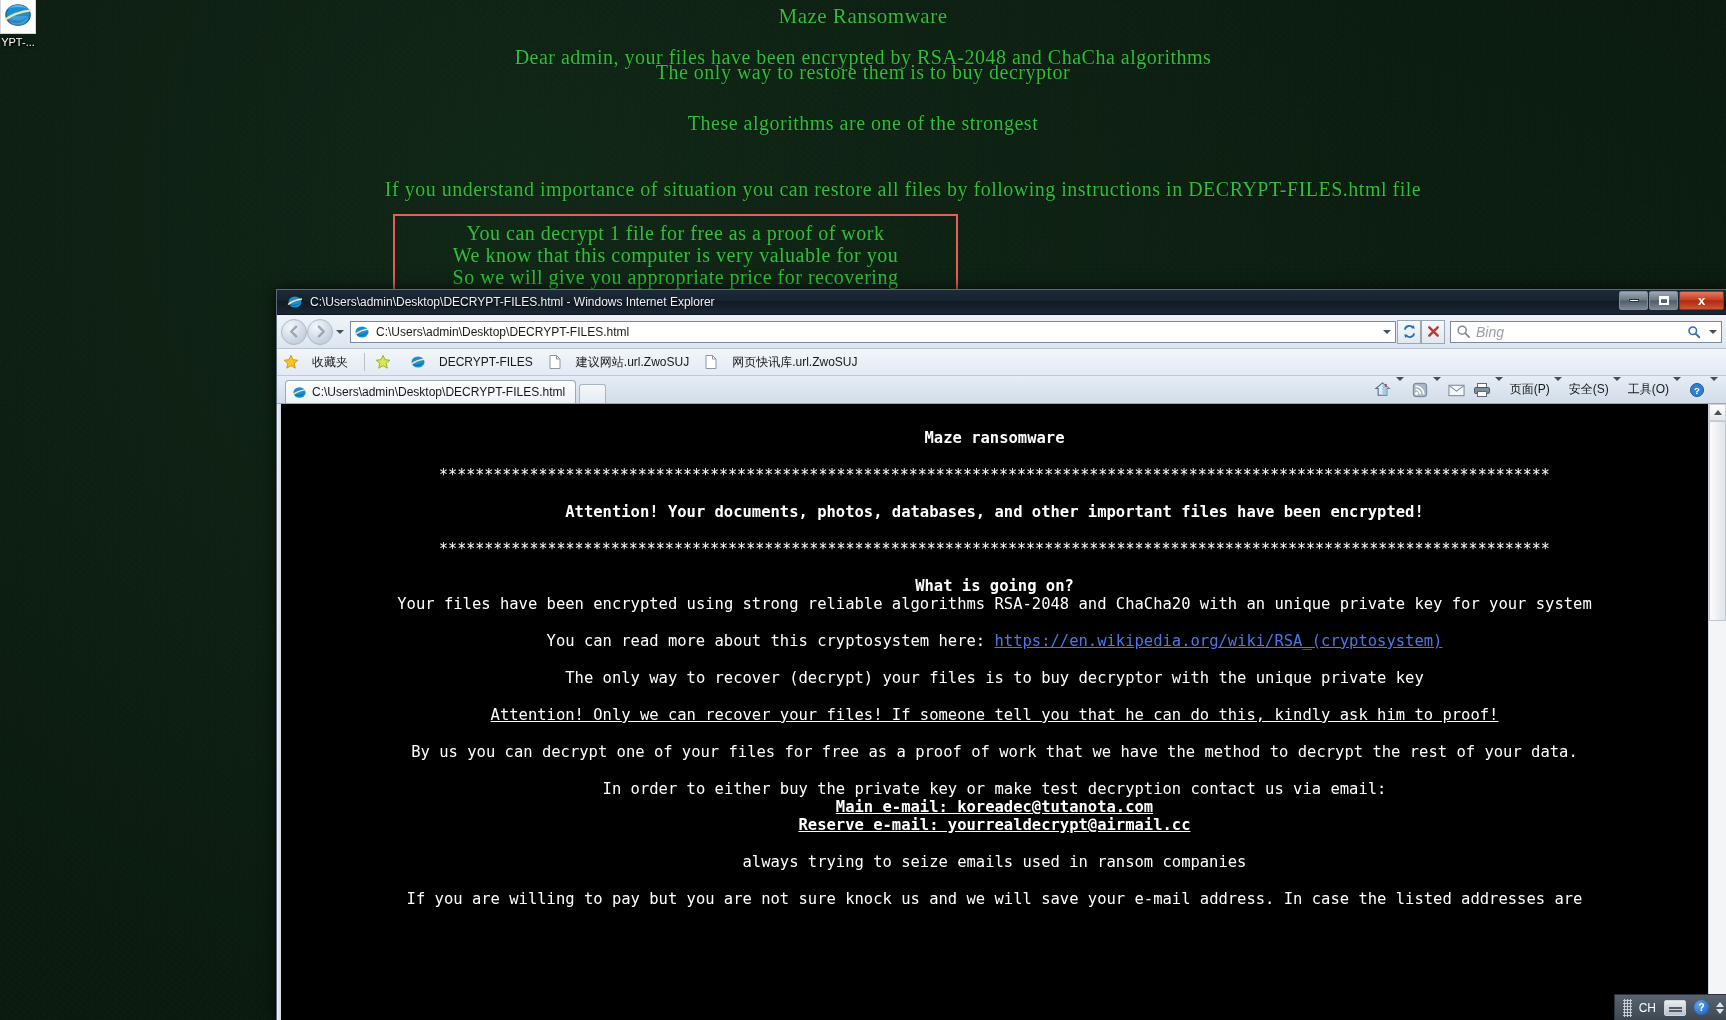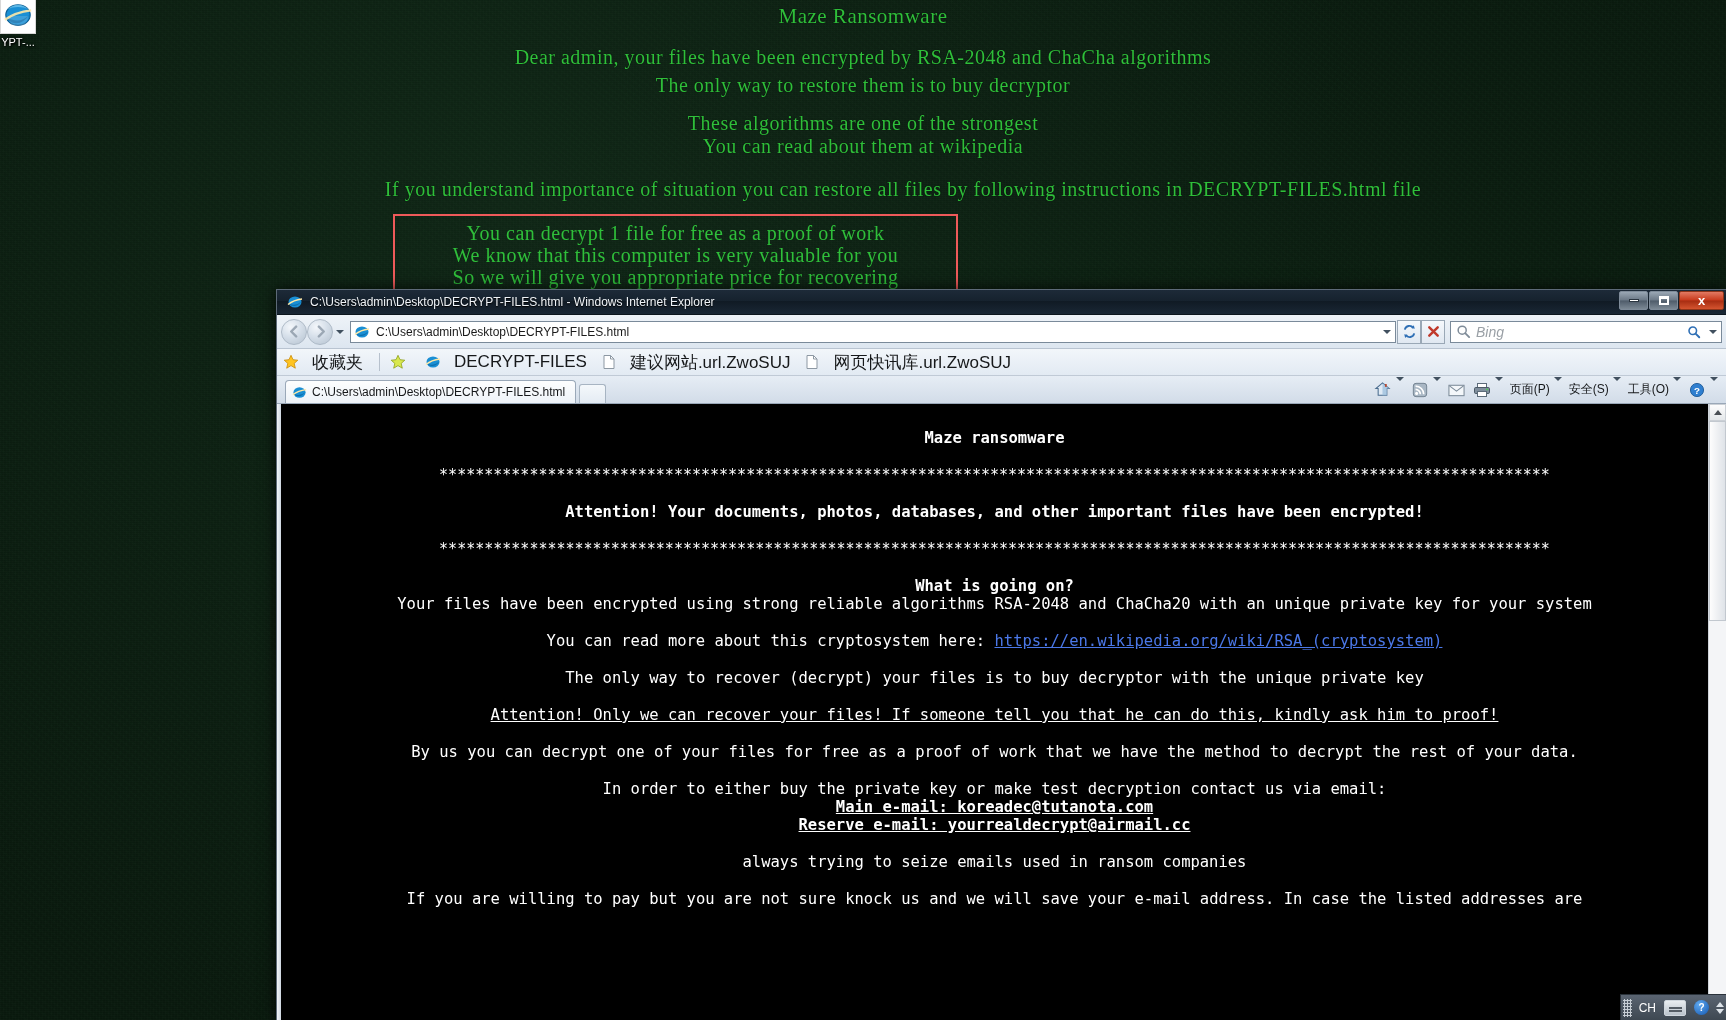--- a/index.html
+++ b/index.html
@@ -51,21 +51,21 @@
     color:#2fbf3a;
     font-family:"Liberation Serif",serif;
     letter-spacing:.5px;
     z-index:2;
     white-space:pre;
     text-shadow:0 0 1px rgba(0,0,0,.9);
   }
 
   #wp-title{ top:4px;  font-size:21px; }
   #wp-l1   { top:46px; font-size:20px; }
-  #wp-l2   { top:74px; font-size:20px; }
+  #wp-l2   { top:61px; font-size:20px; }
   #wp-l3   { top:112px;font-size:20px; }
   #wp-l4   { top:135px;font-size:20px; }
   #wp-l5   { top:178px;font-size:20px;margin-left:40px; }
 
   #wp-redbox{
     position:absolute;left:393px;top:214px;width:565px;height:78px;
     border:2px solid #ef5a5a;box-sizing:border-box;z-index:2;
   }
   #wp-redbox .rb-line{
     text-align:center;color:#2fbf3a;font-size:20px;
@@ -158,21 +158,21 @@
   #search-box .sdrop{ width:16px;display:flex;align-items:center;justify-content:center;}
 
   
   #fav-row{
     height:26px;display:flex;align-items:center;padding:0 6px;
     background:linear-gradient(180deg,#f2f6fa 0%,#e2eaf3 100%);
     border-bottom:1px solid #c0cad6;
   }
   .fav-item{ display:flex;align-items:center;margin-right:14px;white-space:nowrap;}
   .fav-item .fi{ width:16px;height:16px;margin-right:5px;flex:0 0 auto;}
-  .fav-item .ft{ font-size:17px;color:#16181a;padding-left:8px;}
+  .fav-item .ft{ font-size:12px;color:#16181a;padding-left:8px;}
   .fav-sep{ width:1px;height:18px;background:#b7c1cd;margin:0 10px 0 2px;}
 
   
   #tab-row{
     height:27px;display:flex;align-items:flex-end;
     background:linear-gradient(180deg,#e6edf5 0%,#d2dce8 100%);
     border-bottom:1px solid #9aa8b8;padding-left:8px;
   }
   .tab{
     height:23px;display:flex;align-items:center;padding:0 10px 0 6px;
@@ -233,21 +233,21 @@
   .sb-bottom{ margin-top:auto;}
   .tri-up{ width:0;height:0;border-left:4px solid transparent;border-right:4px solid transparent;border-bottom:5px solid #4a4f55;}
   .tri-dn{ width:0;height:0;border-left:4px solid transparent;border-right:4px solid transparent;border-top:5px solid #4a4f55;}
 
   
   #ime-bar{
     position:absolute;right:0px;bottom:0px;height:26px;
     display:flex;align-items:center;z-index:40;
     background:linear-gradient(180deg,#5a6471 0%,#3e4852 100%);
     border:1px solid #2a323a;border-right:none;border-bottom:none;
-    padding:0 2px 0 2px;box-sizing:border-box;
+    padding:0 2px 0 8px;box-sizing:border-box;
   }
   .ime-grip{
     width:9px;height:18px;margin-right:3px;
     background-image:radial-gradient(circle,#c6cdd4 1px, transparent 1.2px);
     background-size:3px 3px;
   }
   .ime-cell{
     display:flex;align-items:center;justify-content:center;
     height:20px;padding:0 4px;color:#fff;font-size:12px;
   }
@@ -285,21 +285,20 @@
         <path d="M2 20 Q13 12 30 10" stroke="#ffe9a8" stroke-width="2.4" fill="none" opacity=".9"></path>
       </svg>
     </div>
     <div class="lbl">YPT-...</div>
   </div>
 
   <div class="wp-text" id="wp-title">Maze Ransomware</div>
   <div class="wp-text" id="wp-l1">Dear admin, your files have been encrypted by RSA-2048 and ChaCha algorithms</div>
   <div class="wp-text" id="wp-l2">The only way to restore them is to buy decryptor</div>
   <div class="wp-text" id="wp-l3">These algorithms are one of the strongest</div>
-  <div class="wp-text" id="wp-l4">You can read about them at wikipedia</div>
   <div class="wp-text" id="wp-l5">If you understand importance of situation you can restore all files by following instructions in DECRYPT-FILES.html file</div>
 
   <div id="wp-redbox">
     <div class="rb-inner">
       <div class="rb-line">You can decrypt 1 file for free as a proof of work</div>
       <div class="rb-line">We know that this computer is very valuable for you</div>
       <div class="rb-line">So we will give you appropriate price for recovering</div>
     </div>
   </div>
 </div>

